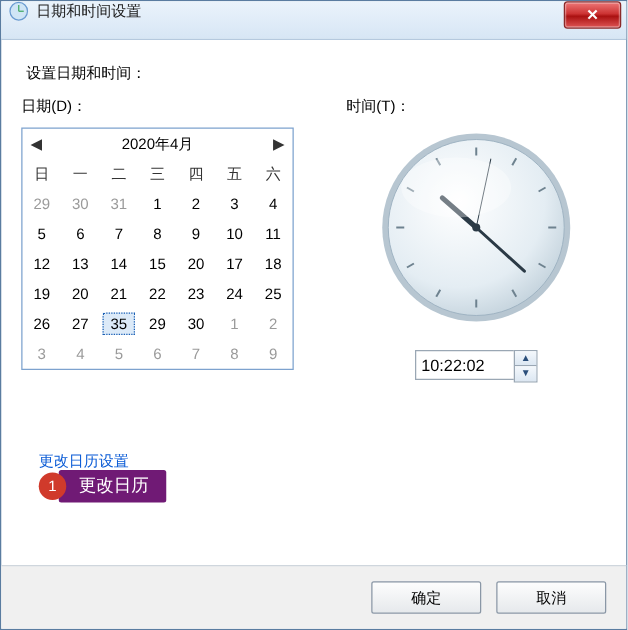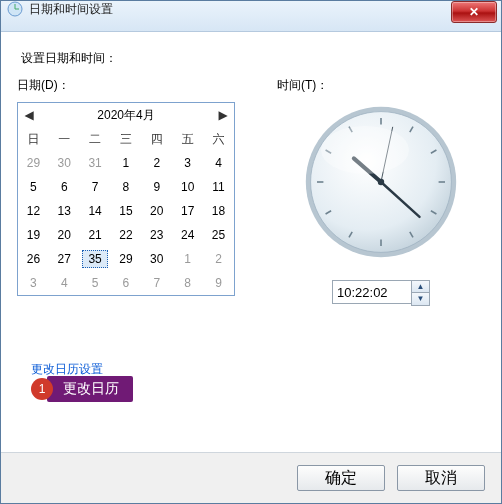--- a/index.html
+++ b/index.html
@@ -36,21 +36,21 @@
   .spin button{width:17px;height:12px;font-size:8px;line-height:8px;border:0;background:linear-gradient(#f4f8fc,#dce7f2);cursor:pointer;padding:0;color:#2a4e7a}
   .spin button:first-child{border-bottom:1px solid #9aa7b4}
   
   .linkrow{position:absolute;left:30px;bottom:74px}
   .link{color:#0a5bd6;cursor:pointer}
   .callout{position:absolute;left:30px;bottom:50px;display:flex;align-items:center}
   .badge{width:22px;height:22px;border-radius:50%;background:#d03a2b;color:#fff;display:flex;align-items:center;justify-content:center;font-size:12px;z-index:2}
   .calltxt{margin-left:-6px;background:#701a75;color:#fff;padding:4px 14px 4px 16px;border-radius:2px;font-size:14px}
   
   .footer{height:50px;border-top:1px solid #cfd6dd;background:#f0f0f0;display:flex;align-items:center;justify-content:flex-end;gap:12px;padding:0 16px}
-  .btn{min-width:88px;height:26px;border:1px solid #8a97a6;background:linear-gradient(#fdfdfd,#e6e9ec);cursor:pointer;font-family:inherit;font-size:16px;border-radius:2px}
+  .btn{min-width:88px;height:26px;border:1px solid #8a97a6;background:linear-gradient(#fdfdfd,#e6e9ec);cursor:pointer;font-family:inherit;font-size:12px;border-radius:2px}
 </style>
 </head>
 <body>
 
 <div class="window">
   <div class="titlebar">
     <span class="ticon">
       <svg viewBox="0 0 16 16">
           <circle cx="8" cy="8" r="7" fill="#cfe5f6" stroke="#6a9bd1"></circle>
           <rect x="7.5" y="3" width="1" height="5" fill="#4a6"></rect>

